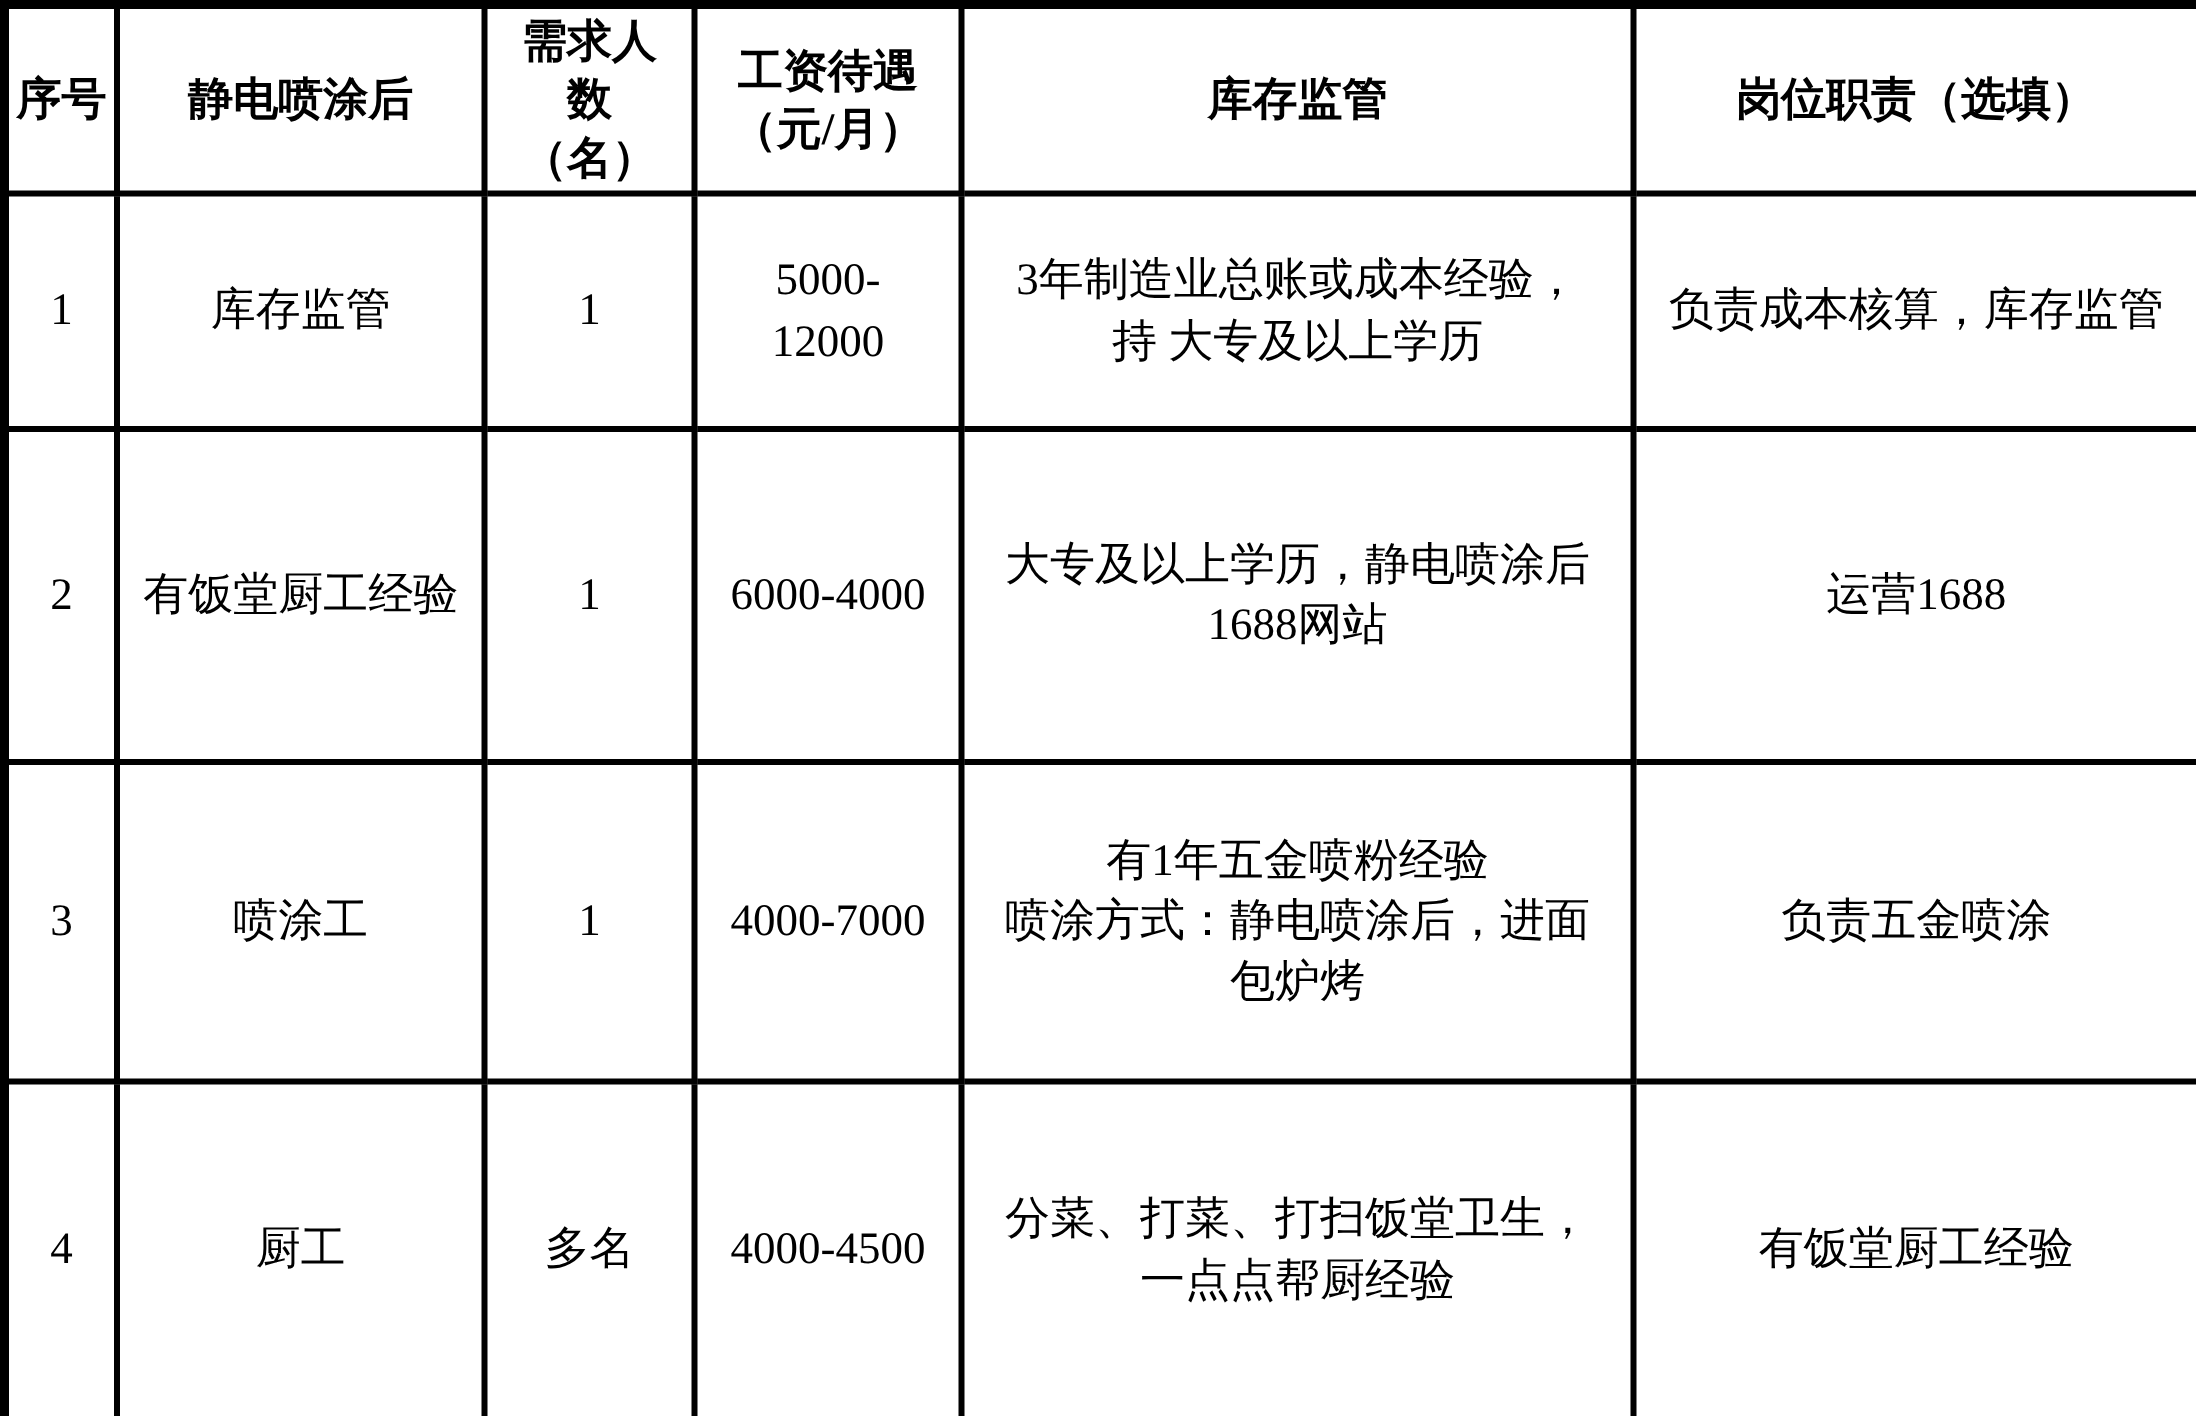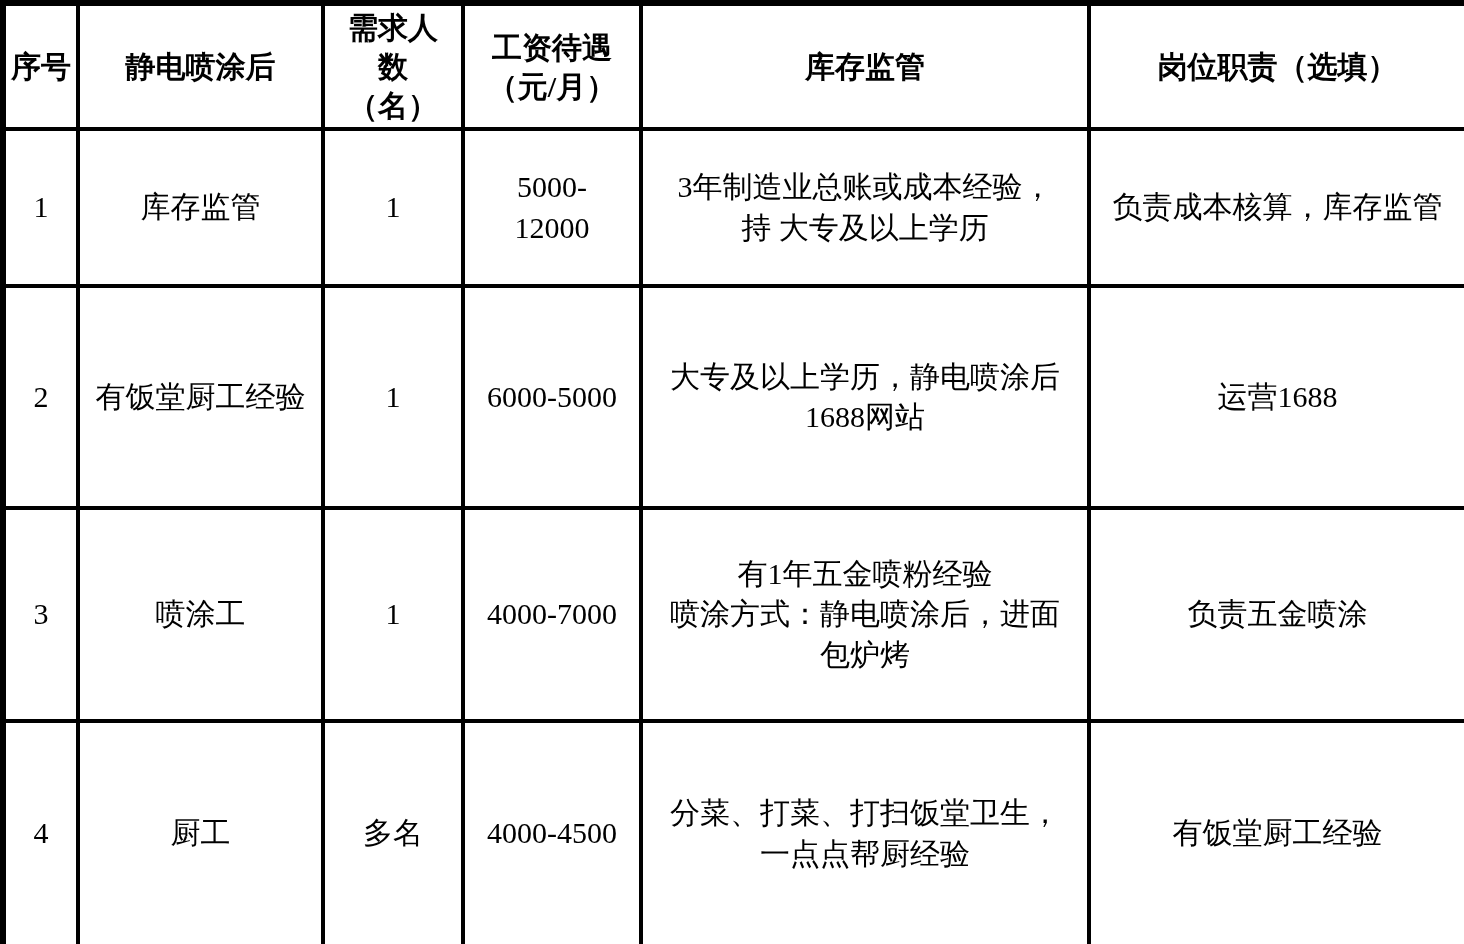--- a/index.html
+++ b/index.html
@@ -78,21 +78,21 @@
       <td>5000-
 12000</td>
       <td>3年制造业总账或成本经验，
 持 大专及以上学历</td>
       <td>负责成本核算，库存监管</td>
     </tr>
     <tr class="row-2">
       <td>2</td>
       <td>有饭堂厨工经验</td>
       <td>1</td>
-      <td>6000-5000</td>
+      <td>6000-4000</td>
       <td>大专及以上学历，静电喷涂后
 1688网站</td>
       <td>运营1688</td>
     </tr>
     <tr class="row-3">
       <td>3</td>
       <td>喷涂工</td>
       <td>1</td>
       <td>4000-7000</td>
       <td>有1年五金喷粉经验

